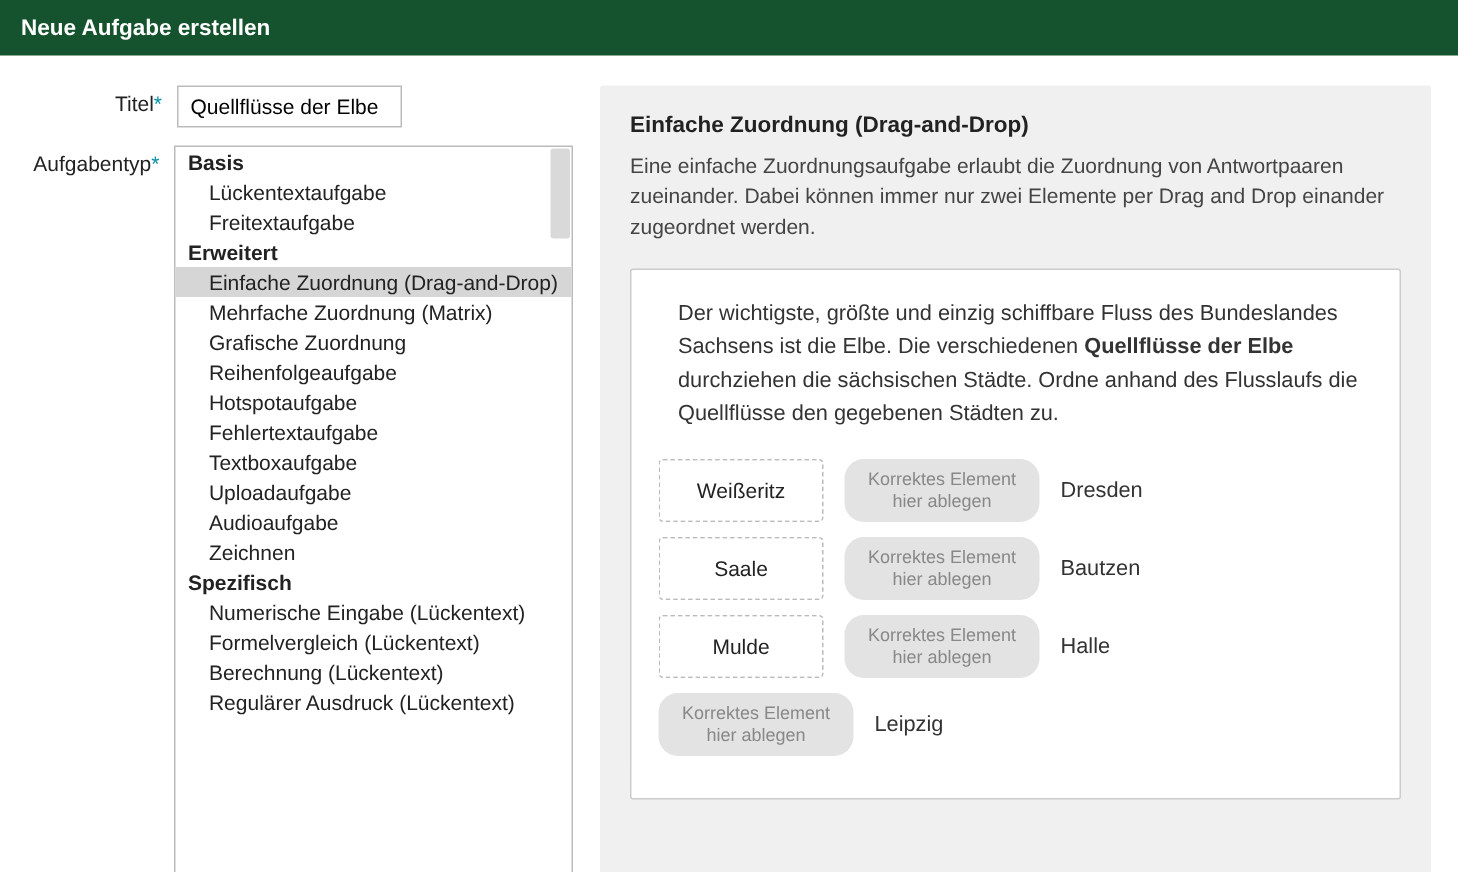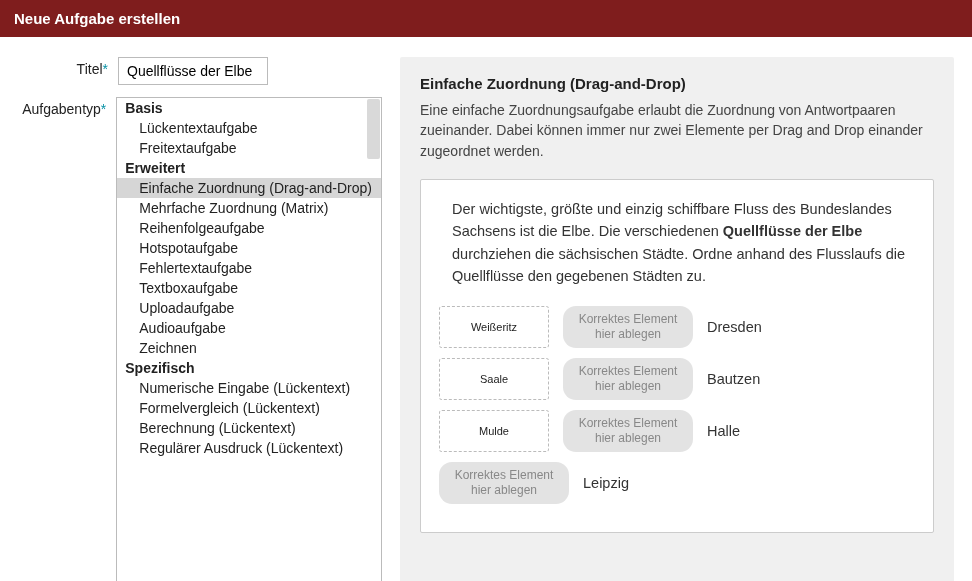--- a/index.html
+++ b/index.html
@@ -1,35 +1,35 @@
 <!DOCTYPE html>
 <html><head>
 <meta charset="utf-8">
 <style>
 * { box-sizing: border-box; margin: 0; padding: 0; }
 body { font-family: "Segoe UI", Arial, sans-serif; font-size: 14px; color: #222; background: #fff; }
-.header { background: #7f1d1d; color: #fff; padding: 10px 14px; font-weight: 600; font-size: 15px; }
+.header { background: #14532d; color: #fff; padding: 10px 14px; font-weight: 600; font-size: 15px; }
 .content { display: flex; padding: 20px 12px 20px 0; }
 .left { width: 400px; padding-right: 18px; }
 .right { flex: 1; background: #f0f0f0; padding: 18px 20px; border-radius: 2px; margin-right: 6px; }
 .form-row { display: flex; margin-bottom: 12px; }
 .form-label { width: 118px; text-align: right; padding-right: 10px; padding-top: 4px; font-size: 14px; }
 .req { color: #0891a5; }
 .title-input { width: 150px; padding: 5px 8px; border: 1px solid #bbb; font-size: 14px; font-family: inherit; }
 .listbox { width: 270px; height: 490px; border: 1px solid #bbb; overflow-y: auto; font-size: 14px; position: relative; }
 .group-label { font-weight: 700; padding: 2px 8px; }
 .list-item { padding: 2px 8px 2px 22px; cursor: pointer; }
 .list-item.selected { background: #d6d6d6; }
 .right-title { font-weight: 700; font-size: 15px; margin-bottom: 8px; }
 .right-desc { font-size: 14px; color: #444; line-height: 1.45; margin-bottom: 18px; }
 .preview-box { border: 1px solid #ccc; background: #fff; padding: 18px; border-radius: 2px; }
 .preview-text { font-size: 14.5px; line-height: 1.55; color: #333; margin-bottom: 18px; margin-left: 13px; }
 .preview-text b { font-weight: 700; }
 .rows .prow { display: flex; align-items: center; gap: 14px; margin-bottom: 10px; }
-.drag-src { width: 110px; height: 42px; border: 1px dashed #bbb; border-radius: 3px; display: flex; align-items: center; justify-content: center; font-size: 11px; background: #fff; cursor: move; }
+.drag-src { width: 110px; height: 42px; border: 1px dashed #bbb; border-radius: 3px; display: flex; align-items: center; justify-content: center; font-size: 14px; background: #fff; cursor: move; }
 .drop-tgt { width: 130px; height: 42px; background: #e3e3e3; border-radius: 13px; display: flex; align-items: center; justify-content: center; font-size: 12px; color: #888; text-align: center; line-height: 1.2; padding: 4px; }
 .city { font-size: 14.5px; color: #333; }
 .scroll-thumb { position: absolute; right: 1px; top: 1px; width: 13px; height: 60px; background: #d9d9d9; border-radius: 2px; }
 </style>
 </head>
 <body>
 
 <div class="header">
   <span>Neue Aufgabe erstellen</span>
 </div>
@@ -49,20 +49,21 @@
         <span>Aufgabentyp</span><span class="req">*</span>
       </div>
       <div class="listbox" id="type-listbox">
         <div class="scroll-thumb"></div>
       <div class="group-label">Basis</div>
           <div class="list-item">Lückentextaufgabe</div>
           <div class="list-item">Freitextaufgabe</div>
           <div class="group-label">Erweitert</div>
           <div class="list-item selected">Einfache Zuordnung (Drag-and-Drop)</div>
           <div class="list-item">Mehrfache Zuordnung (Matrix)</div>
+          <div class="list-item">Grafische Zuordnung</div>
           <div class="list-item">Reihenfolgeaufgabe</div>
           <div class="list-item">Hotspotaufgabe</div>
           <div class="list-item">Fehlertextaufgabe</div>
           <div class="list-item">Textboxaufgabe</div>
           <div class="list-item">Uploadaufgabe</div>
           <div class="list-item">Audioaufgabe</div>
           <div class="list-item">Zeichnen</div>
           <div class="group-label">Spezifisch</div>
           <div class="list-item">Numerische Eingabe (Lückentext)</div>
           <div class="list-item">Formelvergleich (Lückentext)</div>

